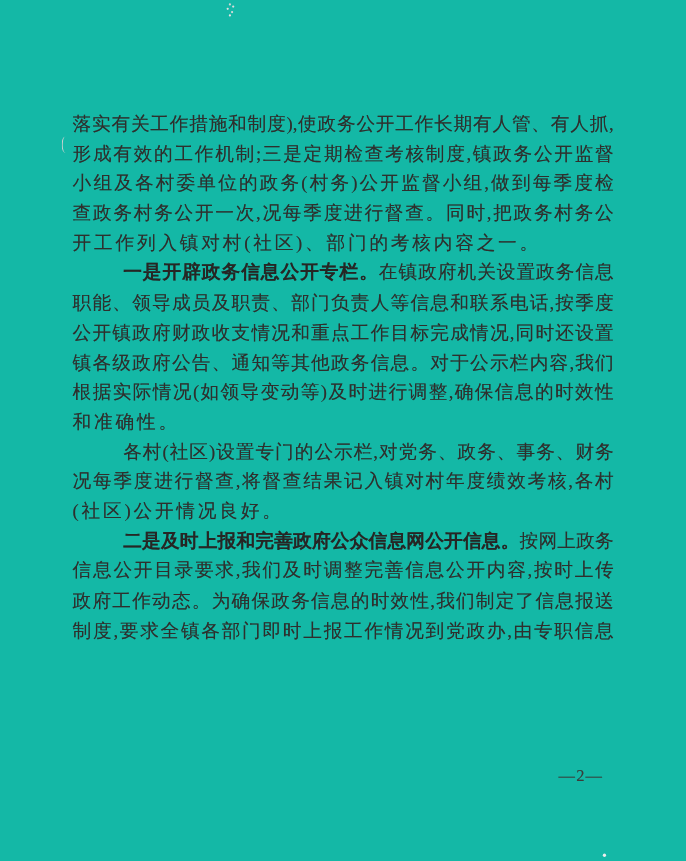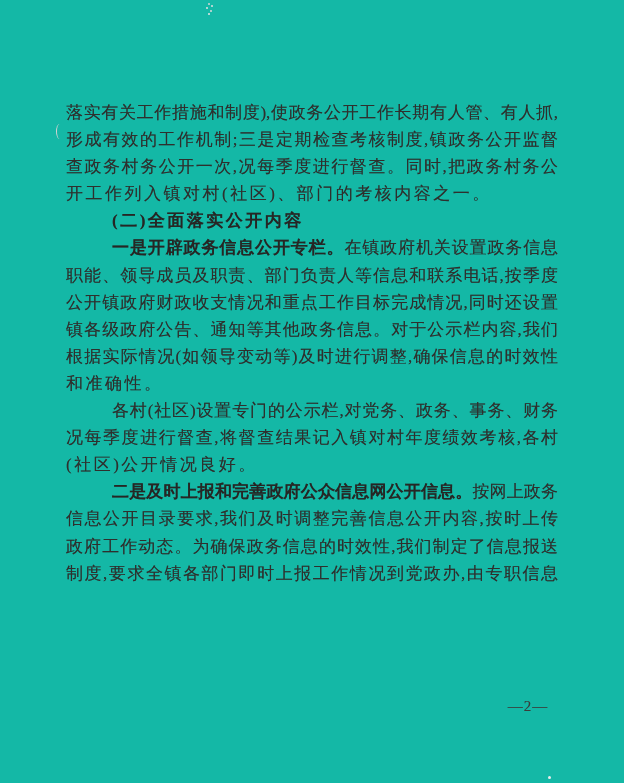--- a/index.html
+++ b/index.html
@@ -88,23 +88,23 @@
 </style>
 </head>
 <body>
 
 <div class="page">
   <div class="speck-top"></div>
   <div class="arc-left"></div>
   <div class="text-block" id="text-block">
       <div class="line justify"><span class="seg">落实有关工作措施和制度),使政务公开工作长期有人管、有人抓,</span></div>
       <div class="line justify"><span class="seg">形成有效的工作机制;三是定期检查考核制度,镇政务公开监督</span></div>
+      <div class="line justify"><span class="seg">小组及各村委单位的政务(村务)公开监督小组,做到每季度检</span></div>
       <div class="line justify"><span class="seg">查政务村务公开一次,况每季度进行督查。同时,把政务村务公</span></div>
       <div class="line plain"><span class="seg">开工作列入镇对村(社区)、部门的考核内容之一。</span></div>
-      <div class="line plain indent"><span class="seg bold">(二)全面落实公开内容</span></div>
       <div class="line justify indent"><span class="seg bold">一是开辟政务信息公开专栏。</span><span class="seg">在镇政府机关设置政务信息</span></div>
       <div class="line justify"><span class="seg">职能、领导成员及职责、部门负责人等信息和联系电话,按季度</span></div>
       <div class="line justify"><span class="seg">公开镇政府财政收支情况和重点工作目标完成情况,同时还设置</span></div>
       <div class="line justify"><span class="seg">镇各级政府公告、通知等其他政务信息。对于公示栏内容,我们</span></div>
       <div class="line justify"><span class="seg">根据实际情况(如领导变动等)及时进行调整,确保信息的时效性</span></div>
       <div class="line plain"><span class="seg">和准确性。</span></div>
       <div class="line justify indent"><span class="seg">各村(社区)设置专门的公示栏,对党务、政务、事务、财务</span></div>
       <div class="line justify"><span class="seg">况每季度进行督查,将督查结果记入镇对村年度绩效考核,各村</span></div>
       <div class="line plain"><span class="seg">(社区)公开情况良好。</span></div>
       <div class="line justify indent"><span class="seg bold">二是及时上报和完善政府公众信息网公开信息。</span><span class="seg">按网上政务</span></div>

